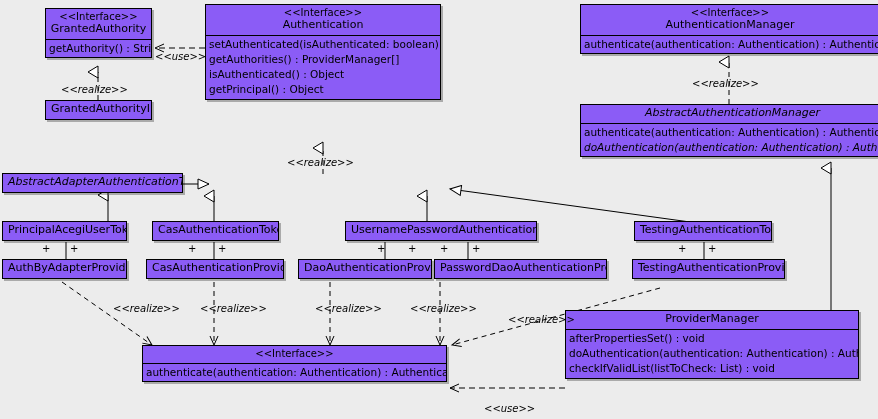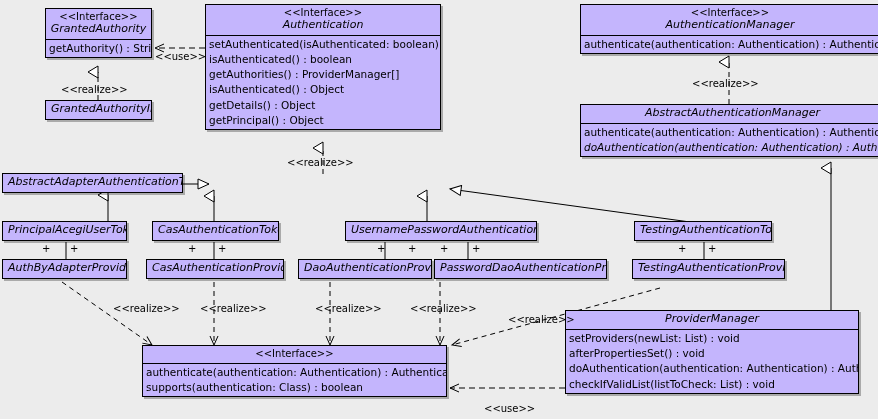--- a/index.html
+++ b/index.html
@@ -21,21 +21,21 @@
   svg.edges {
     position: absolute;
     left: 0;
     top: 0;
     width: 878px;
     height: 419px;
     pointer-events: none;
   }
   .uml-box {
     position: absolute;
-    background: #c4b5fd;
+    background: #8b5cf6;
     border: 1px solid #000000;
     box-sizing: border-box;
     box-shadow: 2px 2px 0 rgba(0,0,0,0.28);
     overflow: hidden;
     z-index: 5;
   }
   .hdr {
     padding: 2px 4px 3px 4px;
     text-align: center;
     line-height: 1.18;
@@ -44,21 +44,20 @@
     display: block;
     font-size: 10px;
     color: #000;
     white-space: nowrap;
   }
   .hdr .cname {
     display: block;
     font-size: 11px;
     color: #000;
     white-space: nowrap;
-    font-style: italic;
   }
   .hdr.italic .cname {
     font-style: italic;
   }
   .compartment {
     border-top: 1px solid #000000;
     padding: 1px 0 1px 0;
   }
   .member {
     font-size: 10.5px;
@@ -73,20 +72,21 @@
   .simple-box .hdr {
     padding: 2px 5px 3px 5px;
   }
   .edge-label {
     position: absolute;
     font-size: 10px;
     color: #000;
     white-space: nowrap;
     z-index: 6;
     background: transparent;
+    font-style: italic;
   }
   .plus-label {
     position: absolute;
     font-size: 10px;
     color: #000;
     z-index: 6;
   }
 </style>
 </head>
 <body>
@@ -157,24 +157,22 @@
     </div>
   </div>
 
   <div class="uml-box" style="left:205px; top:4px; width:236px;">
     <div class="hdr">
       <span class="stereo">&lt;&lt;Interface&gt;&gt;</span>
       <span class="cname">Authentication</span>
     </div>
     <div class="compartment">
       <div class="member">setAuthenticated(isAuthenticated: boolean) : void</div>
-      <div class="member">isAuthenticated() : boolean</div>
       <div class="member">getAuthorities() : ProviderManager[]</div>
       <div class="member">isAuthenticated() : Object</div>
-      <div class="member">getDetails() : Object</div>
       <div class="member">getPrincipal() : Object</div>
     </div>
   </div>
 
   <div class="uml-box" style="left:580px; top:4px; width:300px;">
     <div class="hdr">
       <span class="stereo">&lt;&lt;Interface&gt;&gt;</span>
       <span class="cname">AuthenticationManager</span>
     </div>
     <div class="compartment">
@@ -252,30 +250,28 @@
       <span class="cname">TestingAuthenticationProvider</span>
     </div>
   </div>
 
   <div class="uml-box" style="left:142px; top:345px; width:305px;">
     <div class="hdr">
       <span class="stereo">&lt;&lt;Interface&gt;&gt;</span>
     </div>
     <div class="compartment">
       <div class="member">authenticate(authentication: Authentication) : Authentication</div>
-      <div class="member">supports(authentication: Class) : boolean</div>
     </div>
   </div>
 
   <div class="uml-box" style="left:565px; top:310px; width:294px;">
     <div class="hdr">
       <span class="cname">ProviderManager</span>
     </div>
     <div class="compartment">
-      <div class="member">setProviders(newList: List) : void</div>
       <div class="member">afterPropertiesSet() : void</div>
       <div class="member">doAuthentication(authentication: Authentication) : Authentication</div>
       <div class="member">checkIfValidList(listToCheck: List) : void</div>
     </div>
   </div>
 
   <div class="edge-label" style="left:155px; top:51px;">&lt;&lt;use&gt;&gt;</div>
   <div class="edge-label" style="left:61px; top:84px;">&lt;&lt;realize&gt;&gt;</div>
   <div class="edge-label" style="left:287px; top:157px;">&lt;&lt;realize&gt;&gt;</div>
   <div class="edge-label" style="left:692px; top:78px;">&lt;&lt;realize&gt;&gt;</div>

